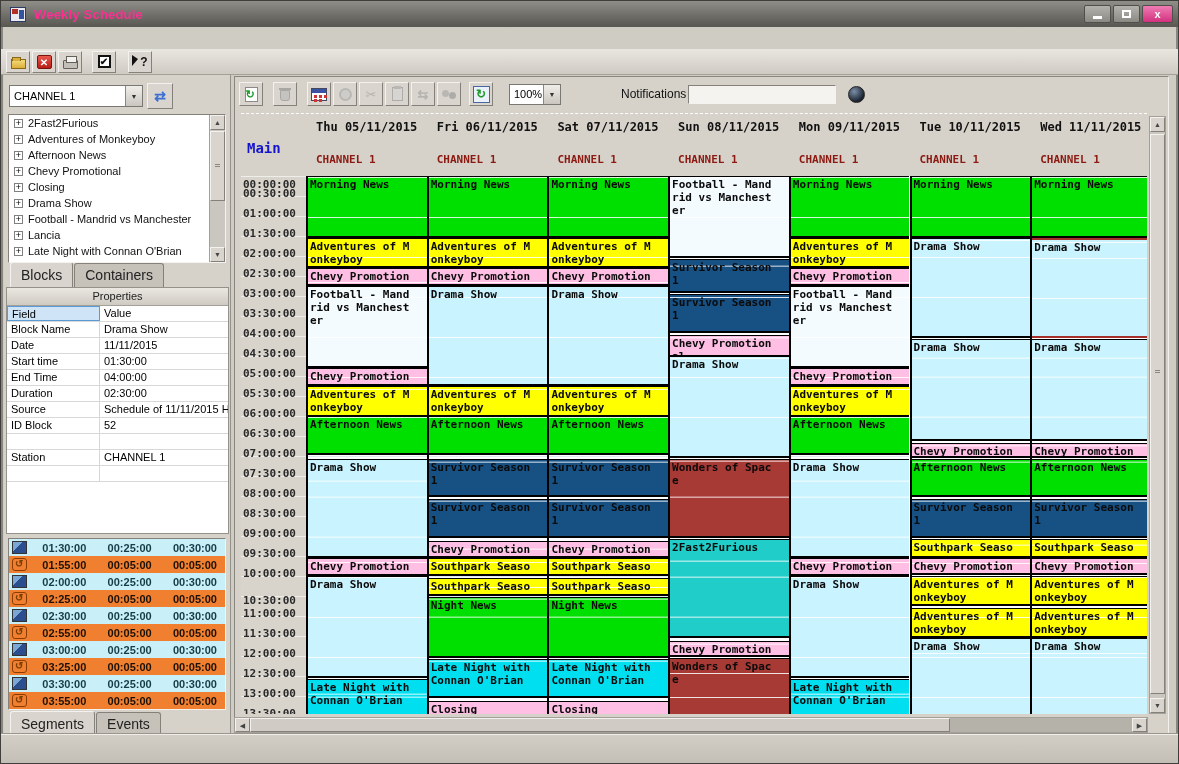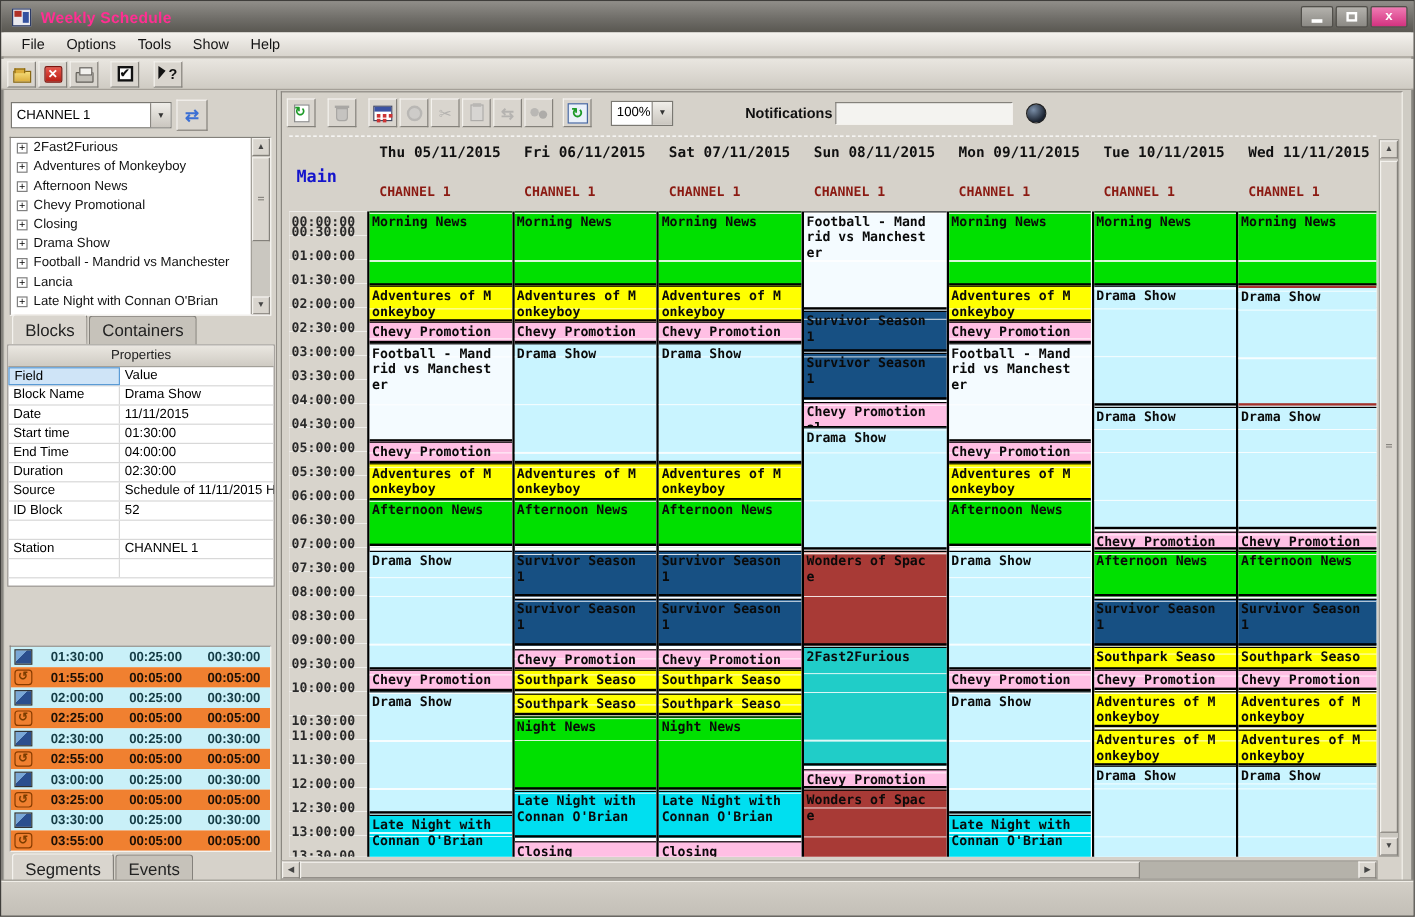--- a/index.html
+++ b/index.html
@@ -77,21 +77,21 @@
             text-align:center;margin-right:5px;flex:0 0 9px;}
   .vsb{position:absolute;right:0;top:0;bottom:0;width:16px;background:#cac7c0;border-left:1px solid #a3a099;}
   .sb-arrow{position:absolute;left:0;right:0;height:15px;background:#d9d5ce;border:1px solid;border-color:#f4f2ee #84817b #84817b #f4f2ee;
             text-align:center;font-size:7px;color:#444;line-height:13px;}
   .sb-thumb{position:absolute;left:0;right:0;background:#d9d5ce;border:1px solid;border-color:#f4f2ee #84817b #84817b #f4f2ee;}
   .grip{position:absolute;left:4px;right:4px;height:1px;background:#8a8781;box-shadow:0 2px 0 #8a8781;}
   .tabs{position:absolute;display:flex;font-size:14px;}
   .tab{padding:3px 10px 4px;border:1px solid #84817b;border-bottom:none;background:#c6c2ba;color:#222;
        border-radius:3px 3px 0 0;margin-right:1px;}
   .tab.active{background:#d9d5ce;position:relative;top:-1px;padding-top:4px;border-color:#f4f2ee #84817b transparent #f4f2ee;}
-  .props{position:absolute;left:2px;top:212px;width:223px;height:202px;background:#fff;border:1px solid #94908a;}
+  .props{position:absolute;left:2px;top:212px;width:223px;height:247px;background:#fff;border:1px solid #94908a;}
   .props-header{height:18px;background:linear-gradient(#eae7e1,#cfcbc3);border-bottom:1px solid #a3a099;
                 text-align:center;font-size:11px;line-height:17px;color:#222;}
   .prow{display:flex;height:16px;border-bottom:1px solid #d8d8d8;font-size:11px;}
   .prow .c1{width:93px;padding:1px 4px;border-right:1px solid #d8d8d8;white-space:nowrap;overflow:hidden;}
   .prow .c2{flex:1;padding:1px 4px;white-space:nowrap;overflow:hidden;}
   .prow.hdr .c1{background:#cfe4f7;border:1px solid #5b9bd5;}
   .seglist{position:absolute;left:4px;top:463px;width:218px;height:172px;background:#fff;
            border:1px solid;border-color:#84817b #f4f2ee #f4f2ee #84817b;overflow:hidden;}
   .segrow{height:17px;display:flex;align-items:center;font-size:11px;font-weight:bold;color:#143c46;}
   .segrow.alt{color:#1d1006;}
@@ -102,21 +102,21 @@
   .segicon.jump-icon{background:#f08030;border-color:#8a3c00;border-radius:3px;}
   .segicon.jump-icon:before{content:"\21BA";position:absolute;left:2px;top:-1px;font-size:10px;font-weight:bold;color:#7a3c00;}
   
   .sched-frame{position:absolute;left:233px;top:75px;width:935px;height:659px;background:#d6d2ca;
                border:1px solid;border-color:#8a8780 #f2f0ea #f2f0ea #8a8780;}
   .splitter{position:absolute;left:230px;top:75px;width:3px;height:659px;background:#cfccc4;}
   .toolbar2{position:absolute;left:238px;top:79px;right:14px;height:28px;display:flex;align-items:center;}
   .tbtn2{width:24px;height:24px;flex:0 0 24px;display:flex;align-items:center;justify-content:center;
          background:#d9d5ce;border:1px solid;border-color:#f4f2ee #84817b #84817b #f4f2ee;}
   .zoom-combo{position:relative;width:52px;height:21px;margin-left:14px;}
-  .notif-label{font-size:12px;font-weight:bold;color:#111;margin-left:60px;}
+  .notif-label{font-size:12px;font-weight:normal;color:#111;margin-left:60px;}
   .notif-input{width:148px;height:19px;margin-left:2px;background:#f4f3f0;border:1px solid;border-color:#84817b #f4f2ee #f4f2ee #84817b;
                font-size:11px;padding:0 3px;font-family:"Liberation Sans",sans-serif;}
   .sched-header{position:absolute;left:240px;top:112px;width:906px;height:63px;background:#d6d2ca;
                 border-top:1px dashed #fff;overflow:hidden;
                 font-family:"DejaVu Sans Mono",monospace;}
   .corner-label{position:absolute;left:6px;top:26px;font-size:14px;font-weight:bold;color:#1414cc;}
   .day-head{position:absolute;top:0;height:63px;}
   .day-label{position:absolute;top:6px;left:8px;font-size:12px;font-weight:bold;color:#111;white-space:nowrap;}
   .day-channel{position:absolute;top:39px;left:8px;font-size:11px;font-weight:bold;color:#8b1a12;white-space:nowrap;}
   .grid{position:absolute;left:240px;top:175px;width:906px;height:538px;background:#fdfeff;overflow:hidden;
@@ -151,27 +151,20 @@
       <div class="wb">
           <span class="glyph-min"></span>
         </div>
       <div class="wb">
           <span class="glyph-max"></span>
         </div>
       <div class="wb close">x</div>
     </div>
   </div>
 
-  <div class="menubar" id="menubar">
-      <div class="menu-item">File</div>
-      <div class="menu-item">Options</div>
-      <div class="menu-item">Tools</div>
-      <div class="menu-item">Show</div>
-      <div class="menu-item">Help</div>
-    </div>
 
   <div class="toolbar1" id="toolbar1">
       <div class="tbtn">
         <div class="ic ic-open-folder"></div>
       </div>
       <div class="tbtn">
         <div class="ic ic-delete-red">✕</div>
       </div>
       <div class="tbtn">
         <div class="ic ic-printer"></div>

